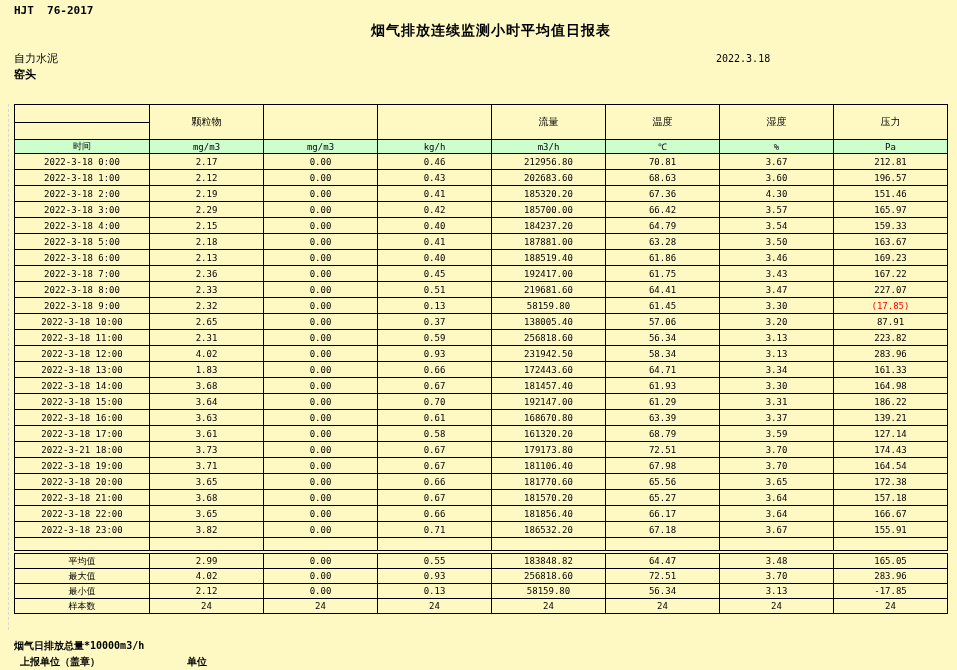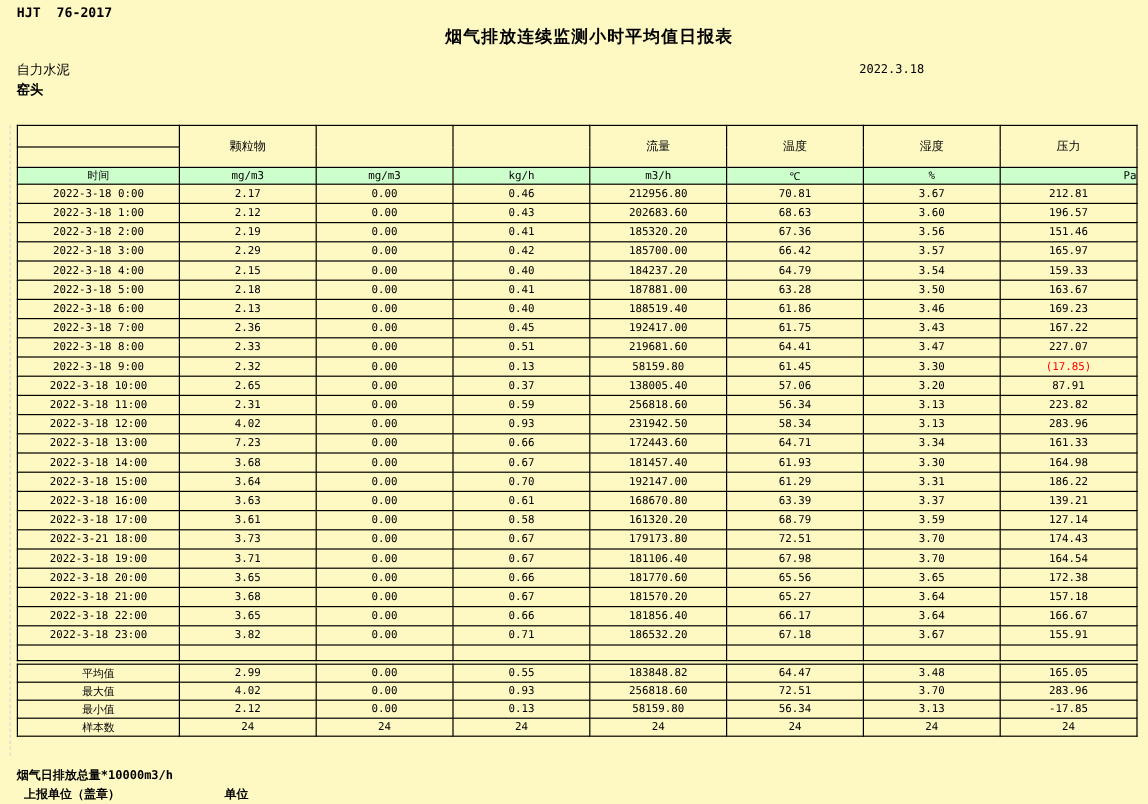--- a/index.html
+++ b/index.html
@@ -92,21 +92,21 @@
         <td></td>
       </tr>
       <tr class="unit-row">
         <td style="background: rgb(204, 255, 204);">时间</td>
         <td style="background: rgb(204, 255, 204);">mg/m3</td>
         <td style="background: rgb(204, 255, 204);">mg/m3</td>
         <td style="background: rgb(204, 255, 204);">kg/h</td>
         <td style="background: rgb(204, 255, 204);">m3/h</td>
         <td style="background: rgb(204, 255, 204);">℃</td>
         <td style="background: rgb(204, 255, 204);">%</td>
-        <td style="background: rgb(204, 255, 204); text-align: right;">Pa</td>
+        <td style="background: rgb(204, 255, 204);">Pa</td>
       </tr>
     </thead>
     <tbody id="data-rows">
         <tr class="data-row">
           <td>2022-3-18 0:00</td>
           <td>2.17</td>
           <td>0.00</td>
           <td>0.46</td>
           <td>212956.80</td>
           <td>70.81</td>
@@ -123,21 +123,21 @@
           <td>3.60</td>
           <td>196.57</td>
         </tr>
         <tr class="data-row">
           <td>2022-3-18 2:00</td>
           <td>2.19</td>
           <td>0.00</td>
           <td>0.41</td>
           <td>185320.20</td>
           <td>67.36</td>
-          <td>3.56</td>
+          <td>4.30</td>
           <td>151.46</td>
         </tr>
         <tr class="data-row">
           <td>2022-3-18 3:00</td>
           <td>2.29</td>
           <td>0.00</td>
           <td>0.42</td>
           <td>185700.00</td>
           <td>66.42</td>
           <td>3.57</td>
@@ -228,21 +228,21 @@
           <td>4.02</td>
           <td>0.00</td>
           <td>0.93</td>
           <td>231942.50</td>
           <td>58.34</td>
           <td>3.13</td>
           <td>283.96</td>
         </tr>
         <tr class="data-row">
           <td>2022-3-18 13:00</td>
-          <td>7.23</td>
+          <td>1.83</td>
           <td>0.00</td>
           <td>0.66</td>
           <td>172443.60</td>
           <td>64.71</td>
           <td>3.34</td>
           <td>161.33</td>
         </tr>
         <tr class="data-row">
           <td>2022-3-18 14:00</td>
           <td>3.68</td>

